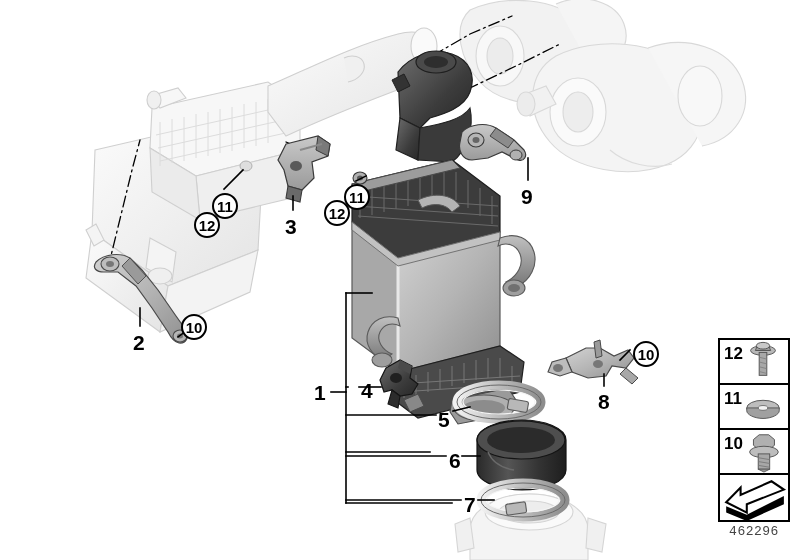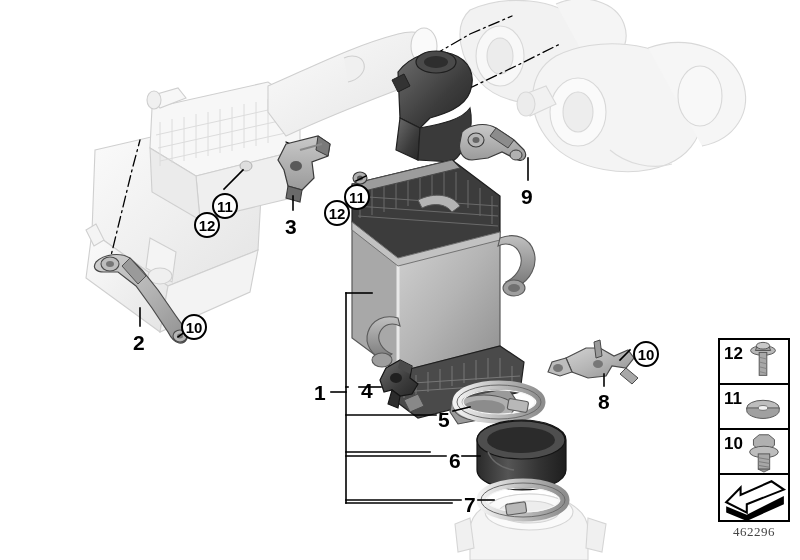--- a/index.html
+++ b/index.html
@@ -59,21 +59,21 @@
   .legend-icon{
     position:absolute;right:3px;top:0;
     width:44px;height:100%;
   }
   #legend-number{
     position:absolute;
     left:718px;top:524px;
     width:72px;
     text-align:center;
     font-size:13px;color:#444;
-    font-family:Liberation Serif, serif;
+    font-family:Liberation Mono, monospace;
     letter-spacing:0.5px;
     z-index:50;
   }
 </style>
 </head>
 <body>
 
 <div id="stage">
 
   <svg id="art" viewBox="0 0 800 560">

